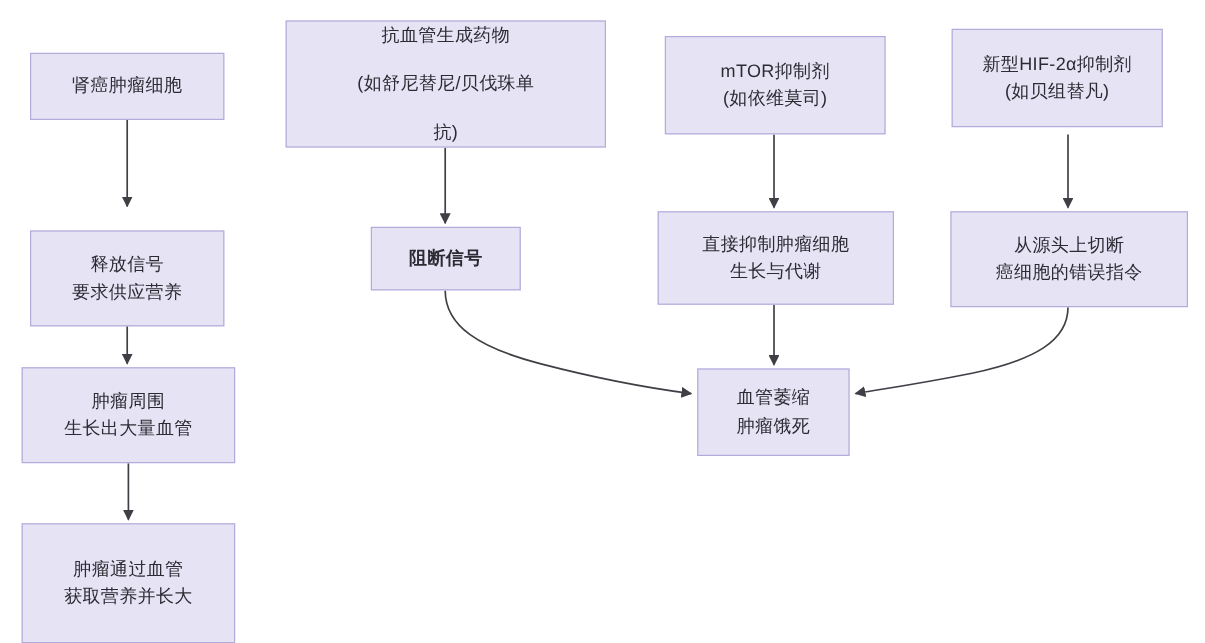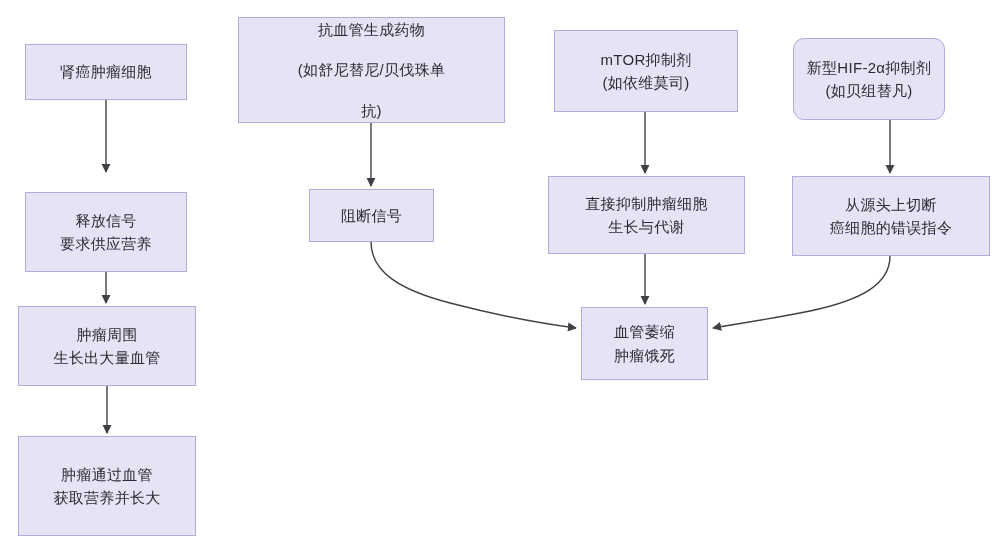--- a/index.html
+++ b/index.html
@@ -92,35 +92,35 @@
     <span class="line">肿瘤通过血管</span>
     <span class="line">获取营养并长大</span>
   </div>
 
   <div class="node" style="left:238px; top:17px; width:267px; height:106px;justify-content:space-between;">
     <span class="line">抗血管生成药物</span>
     <span class="line">(如舒尼替尼/贝伐珠单</span>
     <span class="line">抗)</span>
   </div>
 
-  <div class="node" style="left:309px; top:189px; width:125px; height:53px;">
+  <div class="node" style="left:309px; top:189px; width:125px; height:53px;font-weight:bold;">
     <span class="line">阻断信号</span>
   </div>
 
   <div class="node" style="left:554px; top:30px; width:184px; height:82px;">
     <span class="line">mTOR抑制剂</span>
     <span class="line">(如依维莫司)</span>
   </div>
 
   <div class="node" style="left:548px; top:176px; width:197px; height:78px;">
     <span class="line">直接抑制肿瘤细胞</span>
     <span class="line">生长与代谢</span>
   </div>
 
-  <div class="node" style="left:793px; top:38px; width:152px; height:82px;border-radius:11px;">
+  <div class="node" style="left:793px; top:24px; width:176px; height:82px;">
     <span class="line">新型HIF-2α抑制剂</span>
     <span class="line">(如贝组替凡)</span>
   </div>
 
   <div class="node" style="left:792px; top:176px; width:198px; height:80px;">
     <span class="line">从源头上切断</span>
     <span class="line">癌细胞的错误指令</span>
   </div>
 
   <div class="node" style="left:581px; top:307px; width:127px; height:73px;">

